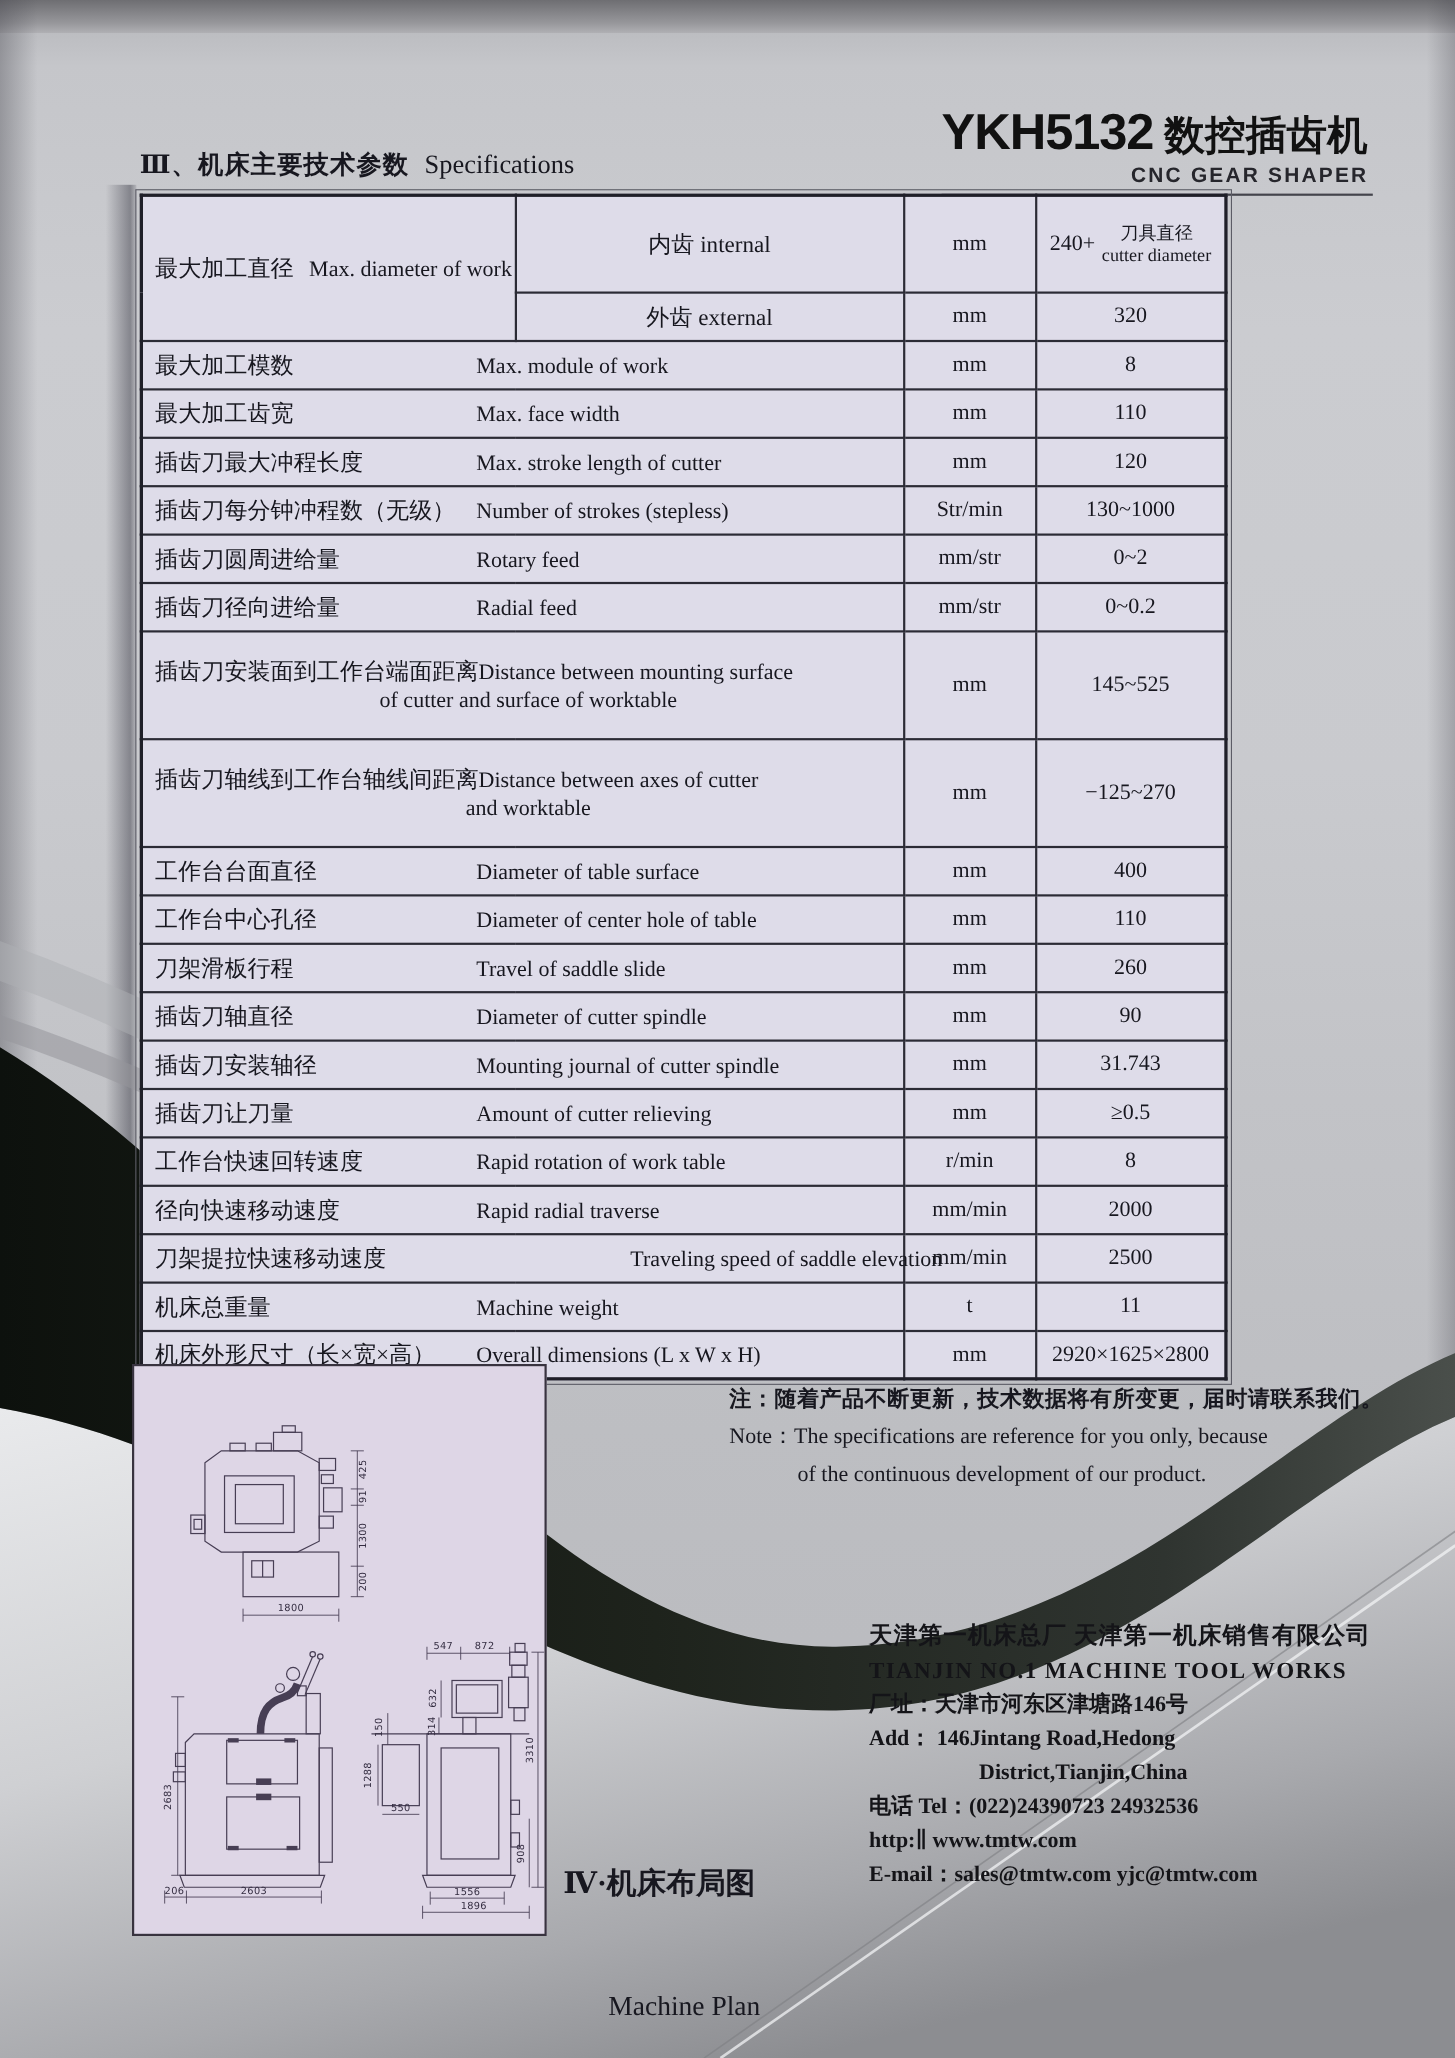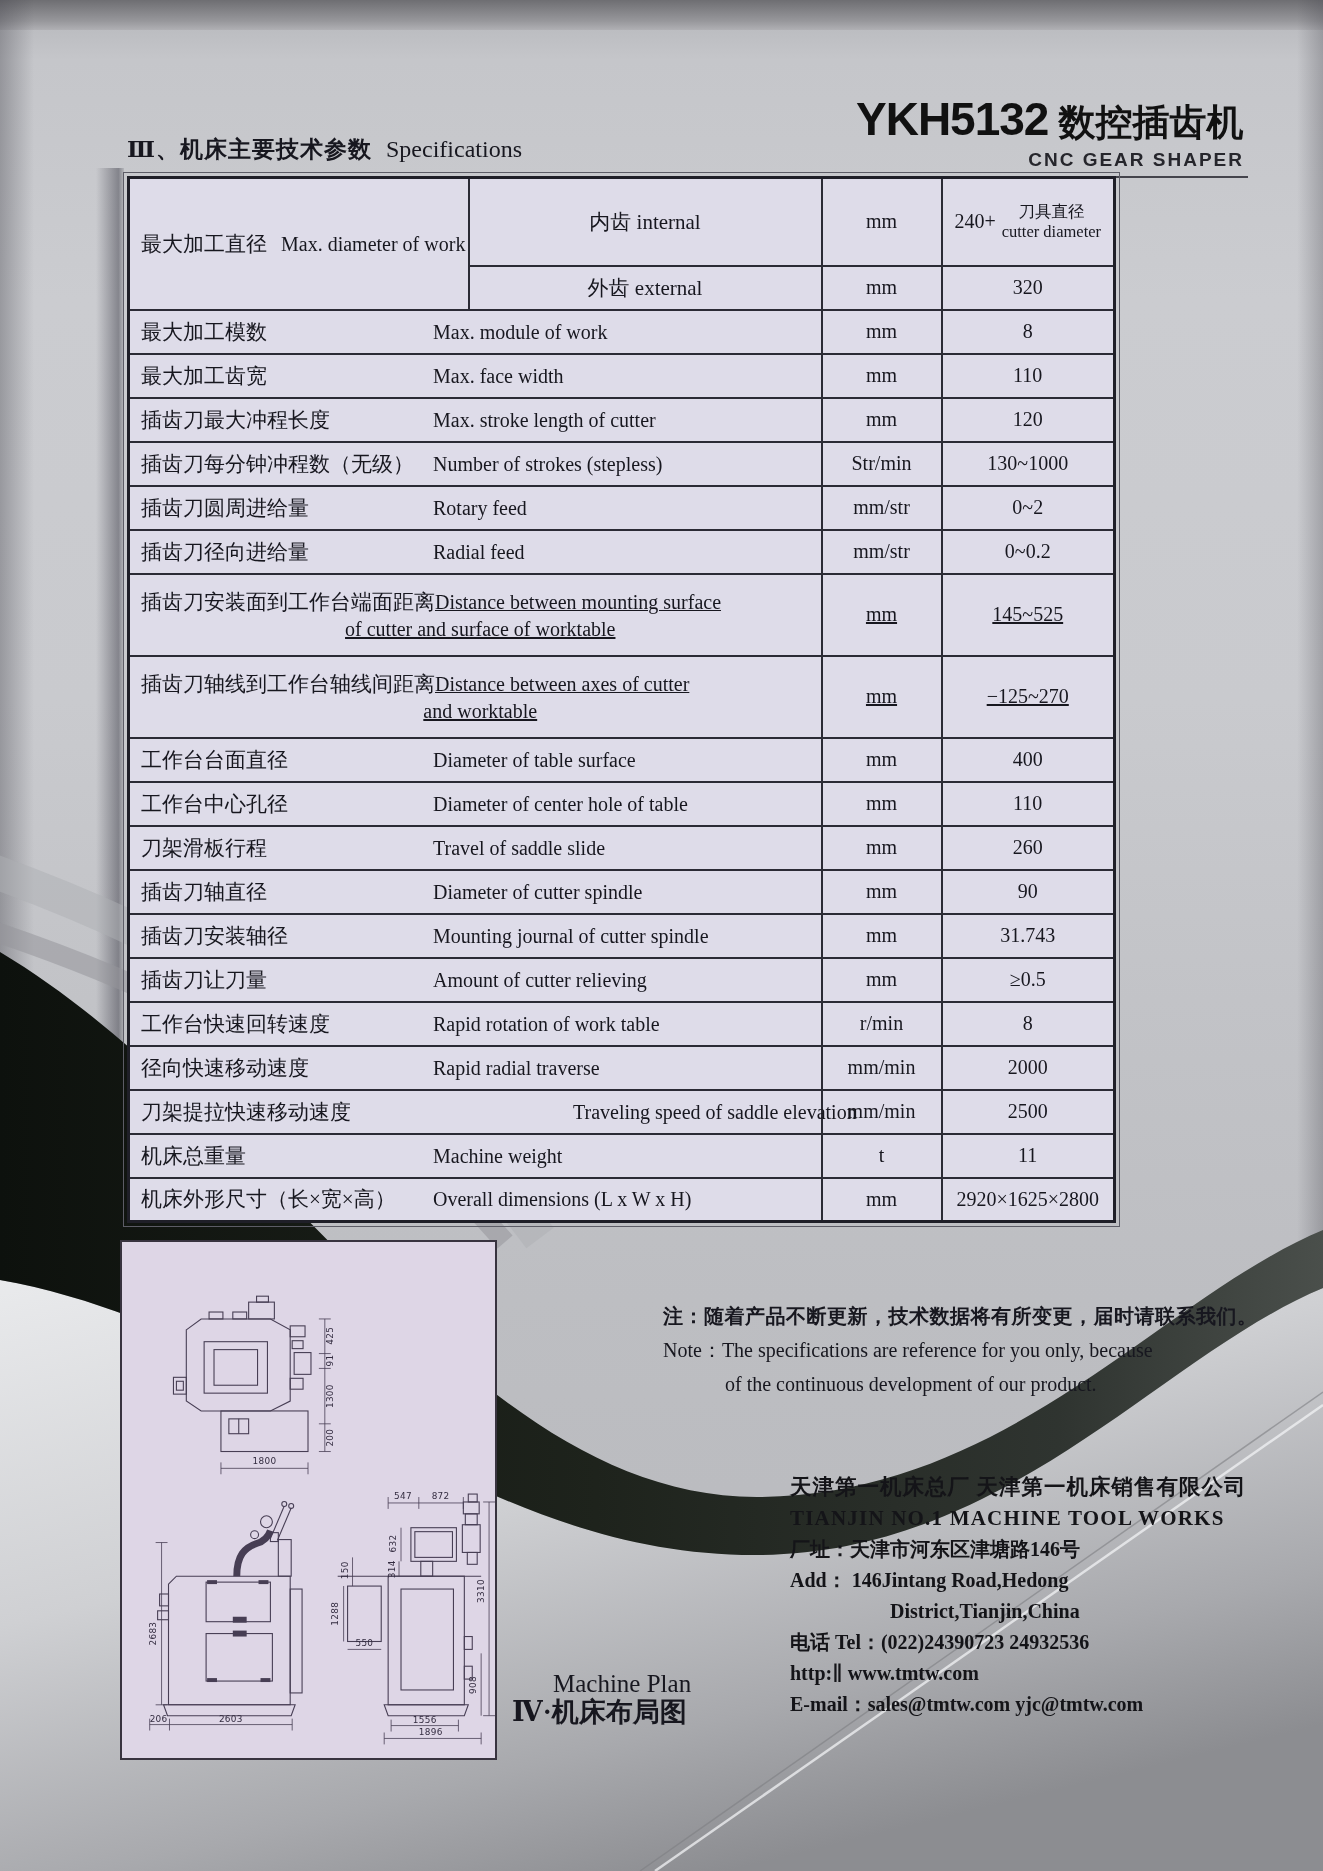--- a/index.html
+++ b/index.html
@@ -27,52 +27,52 @@
   .model-en{font-family:"Liberation Sans","DejaVu Sans",sans-serif;font-weight:bold;font-size:19px;
     letter-spacing:2px;text-align:right;padding-right:4px;margin-top:1px;color:#26262c;}
   .model-rule{height:2px;background:#44444c;margin-top:5px;}
 
   
   table.spec{position:absolute;left:127px;top:176px;width:986px;table-layout:fixed;
     border-collapse:collapse;background:#dedce9;border:3px solid #1f1f28;
     outline:1px solid #5c5c66;outline-offset:3px;}
   table.spec td{border:2px solid #2b2b35;vertical-align:middle;}
   tr.r1{height:88px;} tr.r2{height:44px;}
-  tbody[data-rows] tr{height:44px;margin-left:12px;} tbody[data-rows] tr.tall{height:82px;text-decoration:underline;}
+  tbody[data-rows] tr{height:44px;margin-left:12px;} tbody[data-rows] tr.tall{height:98px;}
   .c-main{padding-left:11px;white-space:nowrap;font-size:20px;}
   .c-main .zh0{font-size:21px;margin-right:14px;}
   .c-name{padding-left:11px;}
   .c-name .l1{white-space:nowrap;}
   .c-name .zh{display:inline-block;min-width:292px;font-size:21px;}
   .c-name .zh.wide{min-width:432px;}
   .c-name .en{font-size:20px;}
   .c-name .l2{text-align:center;font-size:20px;margin-top:2px;}
   .c-sub{text-align:center;font-size:21px;}
   .c-unit{text-align:center;font-size:20px;}
   .c-val{text-align:center;font-size:20px;}
   .v240{display:flex;align-items:center;justify-content:center;gap:6px;}
   .v240 .stack{display:inline-flex;flex-direction:column;line-height:1.2;font-size:16.5px;text-align:center;}
 
   
-  .note{position:absolute;left:663px;top:1299px;width:565px;font-size:20px;line-height:34px;}
+  .note{position:absolute;left:663px;top:1255px;width:565px;font-size:20px;line-height:34px;}
   .note-zh{font-weight:bold;letter-spacing:.5px;white-space:nowrap;}
   .note-en{white-space:nowrap;}
   .note-en2{padding-left:62px;}
 
   
   .plan{position:absolute;left:120px;top:1240px;width:377px;height:520px;box-sizing:border-box;
     background:#ded6e6;border:2px solid #38333f;}
   .plan-svg{width:100%;height:100%;display:block;}
   .plan-svg path,.plan-svg rect,.plan-svg line,.plan-svg circle{stroke:#473e54;stroke-width:1.1;fill:none;}
   .plan-svg .pad{fill:#473e54;stroke:none;}
   .plan-svg .pipe{stroke-width:7;}
   .plan-svg .dl{stroke-width:.8;}
   .plan-svg text{stroke:none;fill:#332c40;font-family:"DejaVu Sans",sans-serif;font-size:9px;text-anchor:middle;letter-spacing:.3px;}
   .plan-cap{position:absolute;left:512px;top:1694px;font-size:27px;font-weight:bold;white-space:nowrap;}
-  .plan-cap-en{position:absolute;left:553px;top:1670px;font-size:25px;white-space:nowrap;}
+  .plan-cap-en{position:absolute;left:553px;top:1811px;font-size:25px;white-space:nowrap;}
 
   
   .company{position:absolute;left:790px;top:1472px;width:470px;font-weight:bold;color:#141418;}
   .company .c-line{font-size:20px;line-height:31px;white-space:nowrap;}
   .company .zh-head{font-size:21.5px;letter-spacing:1px;}
   .company .en-head{font-size:21px;letter-spacing:1.2px;}
   .company .indent{padding-left:100px;}
 </style>
 </head>
 <body>

